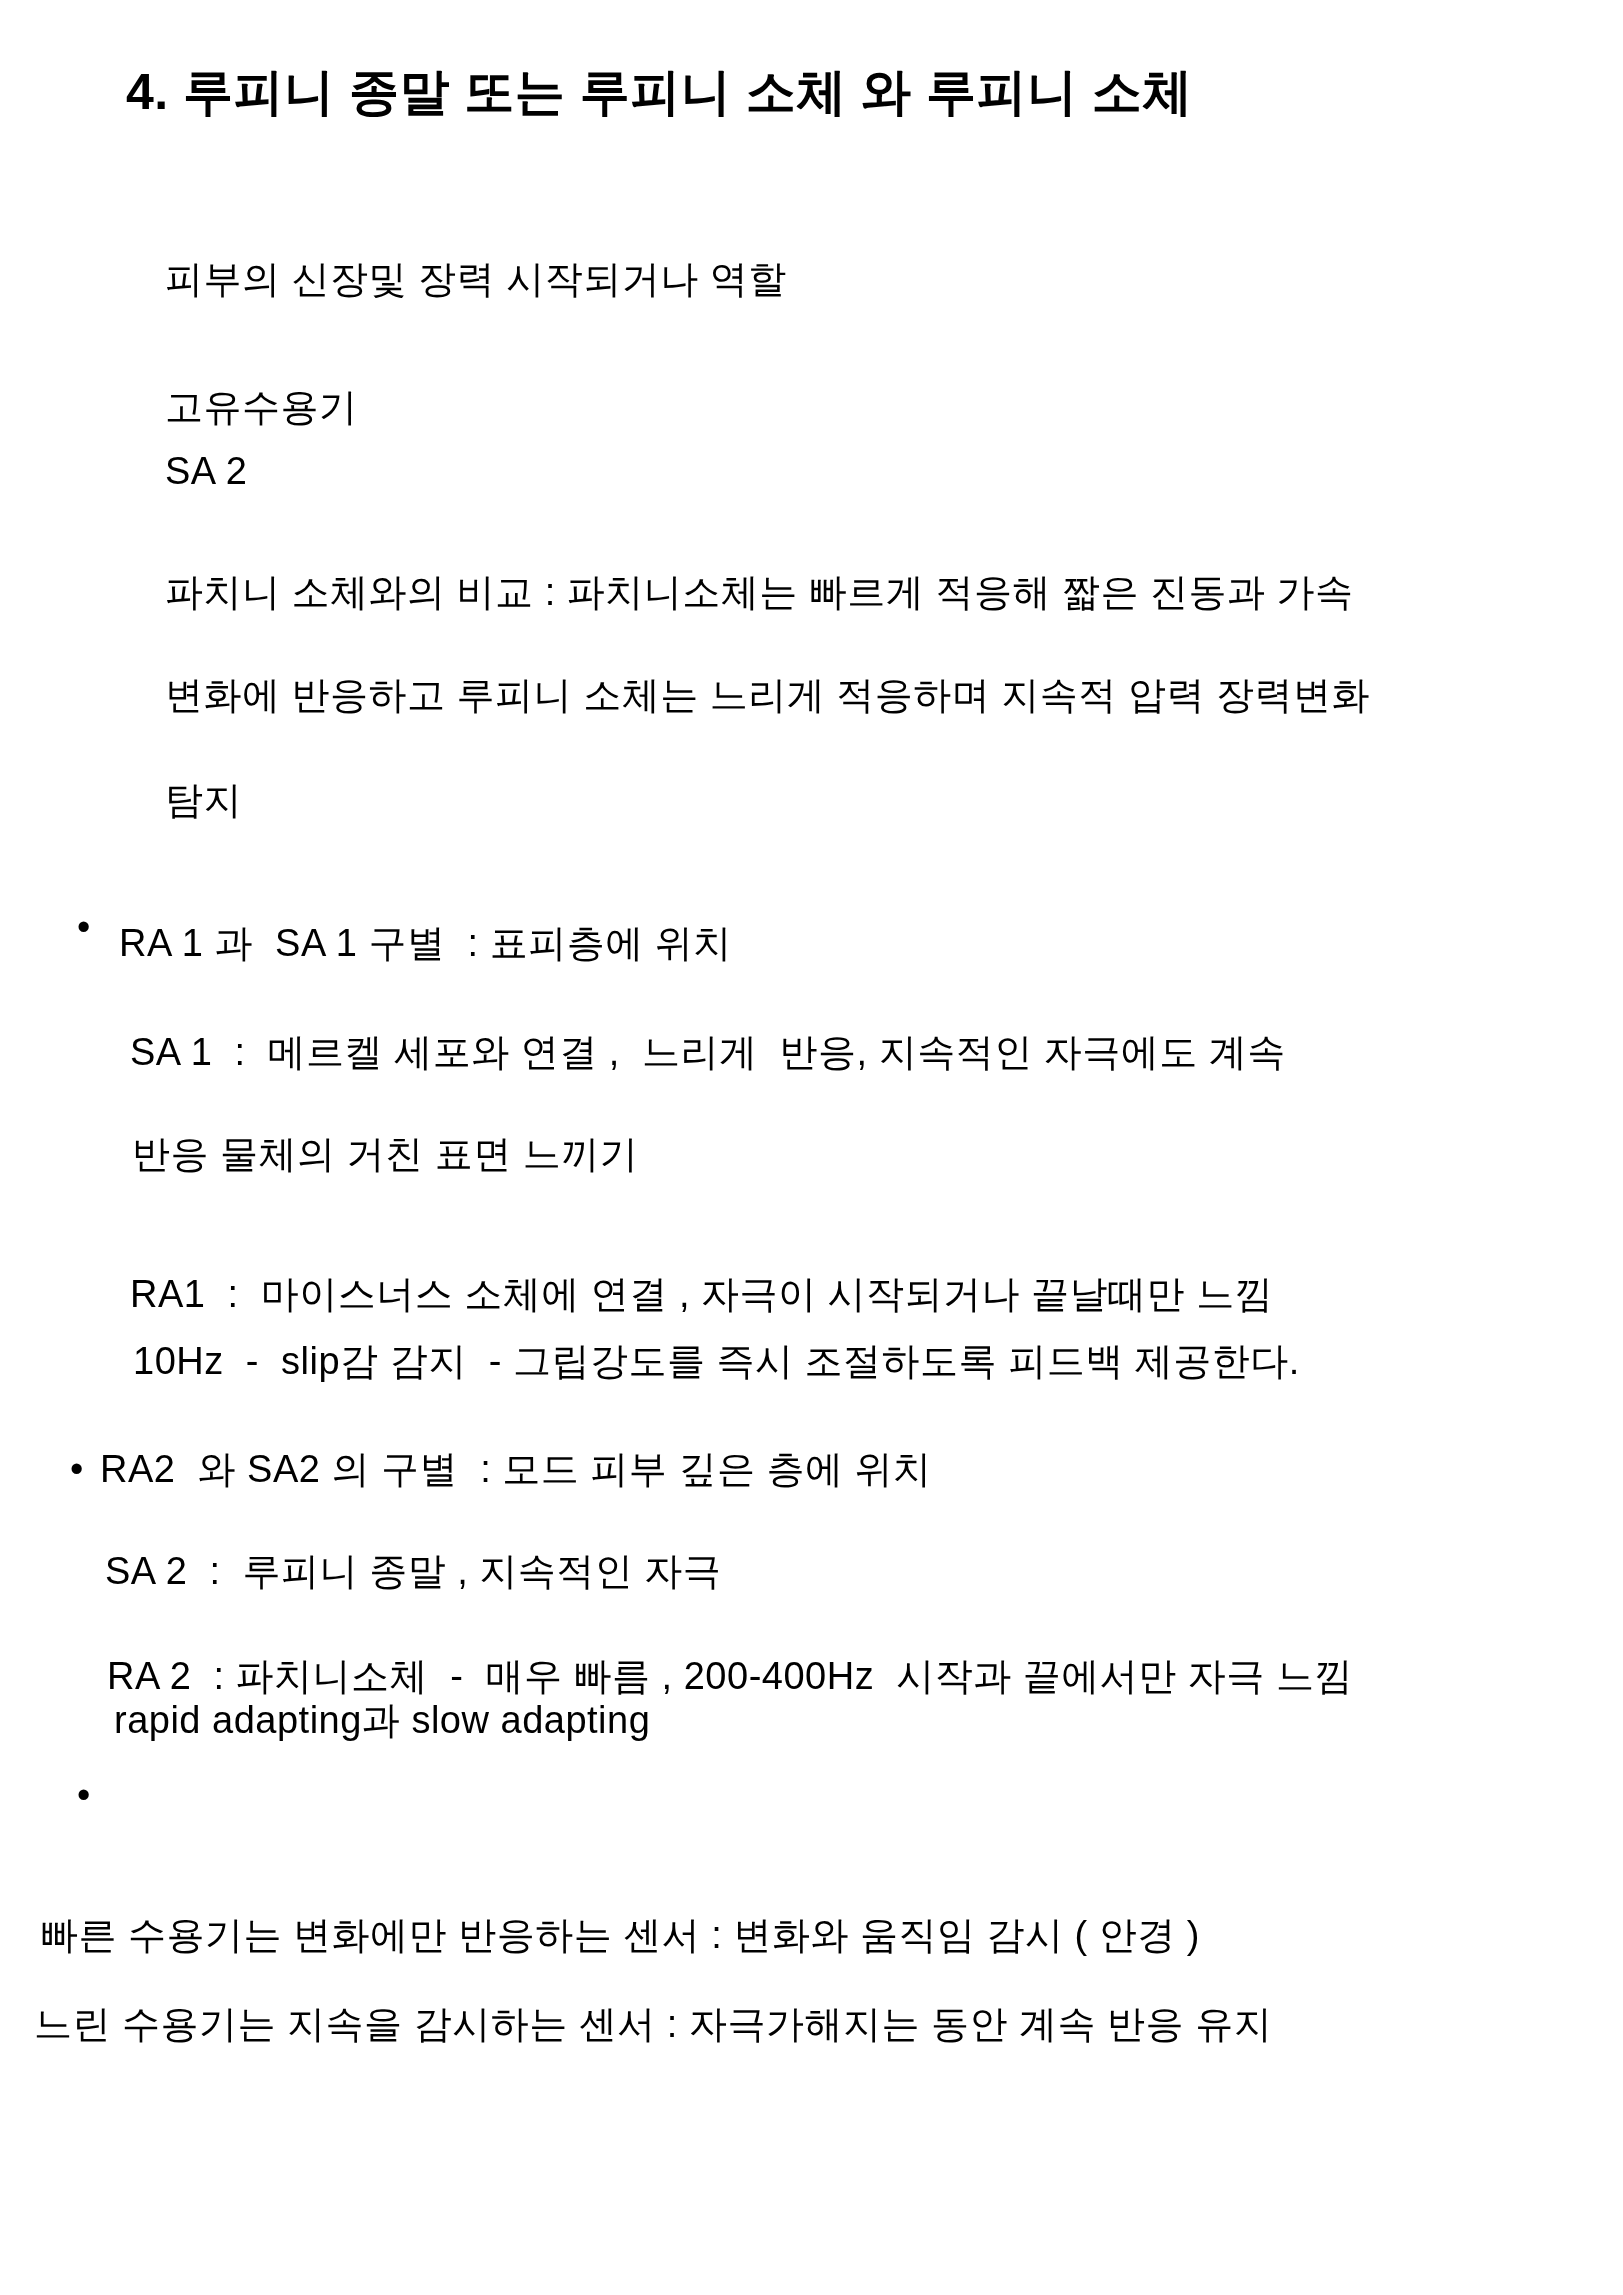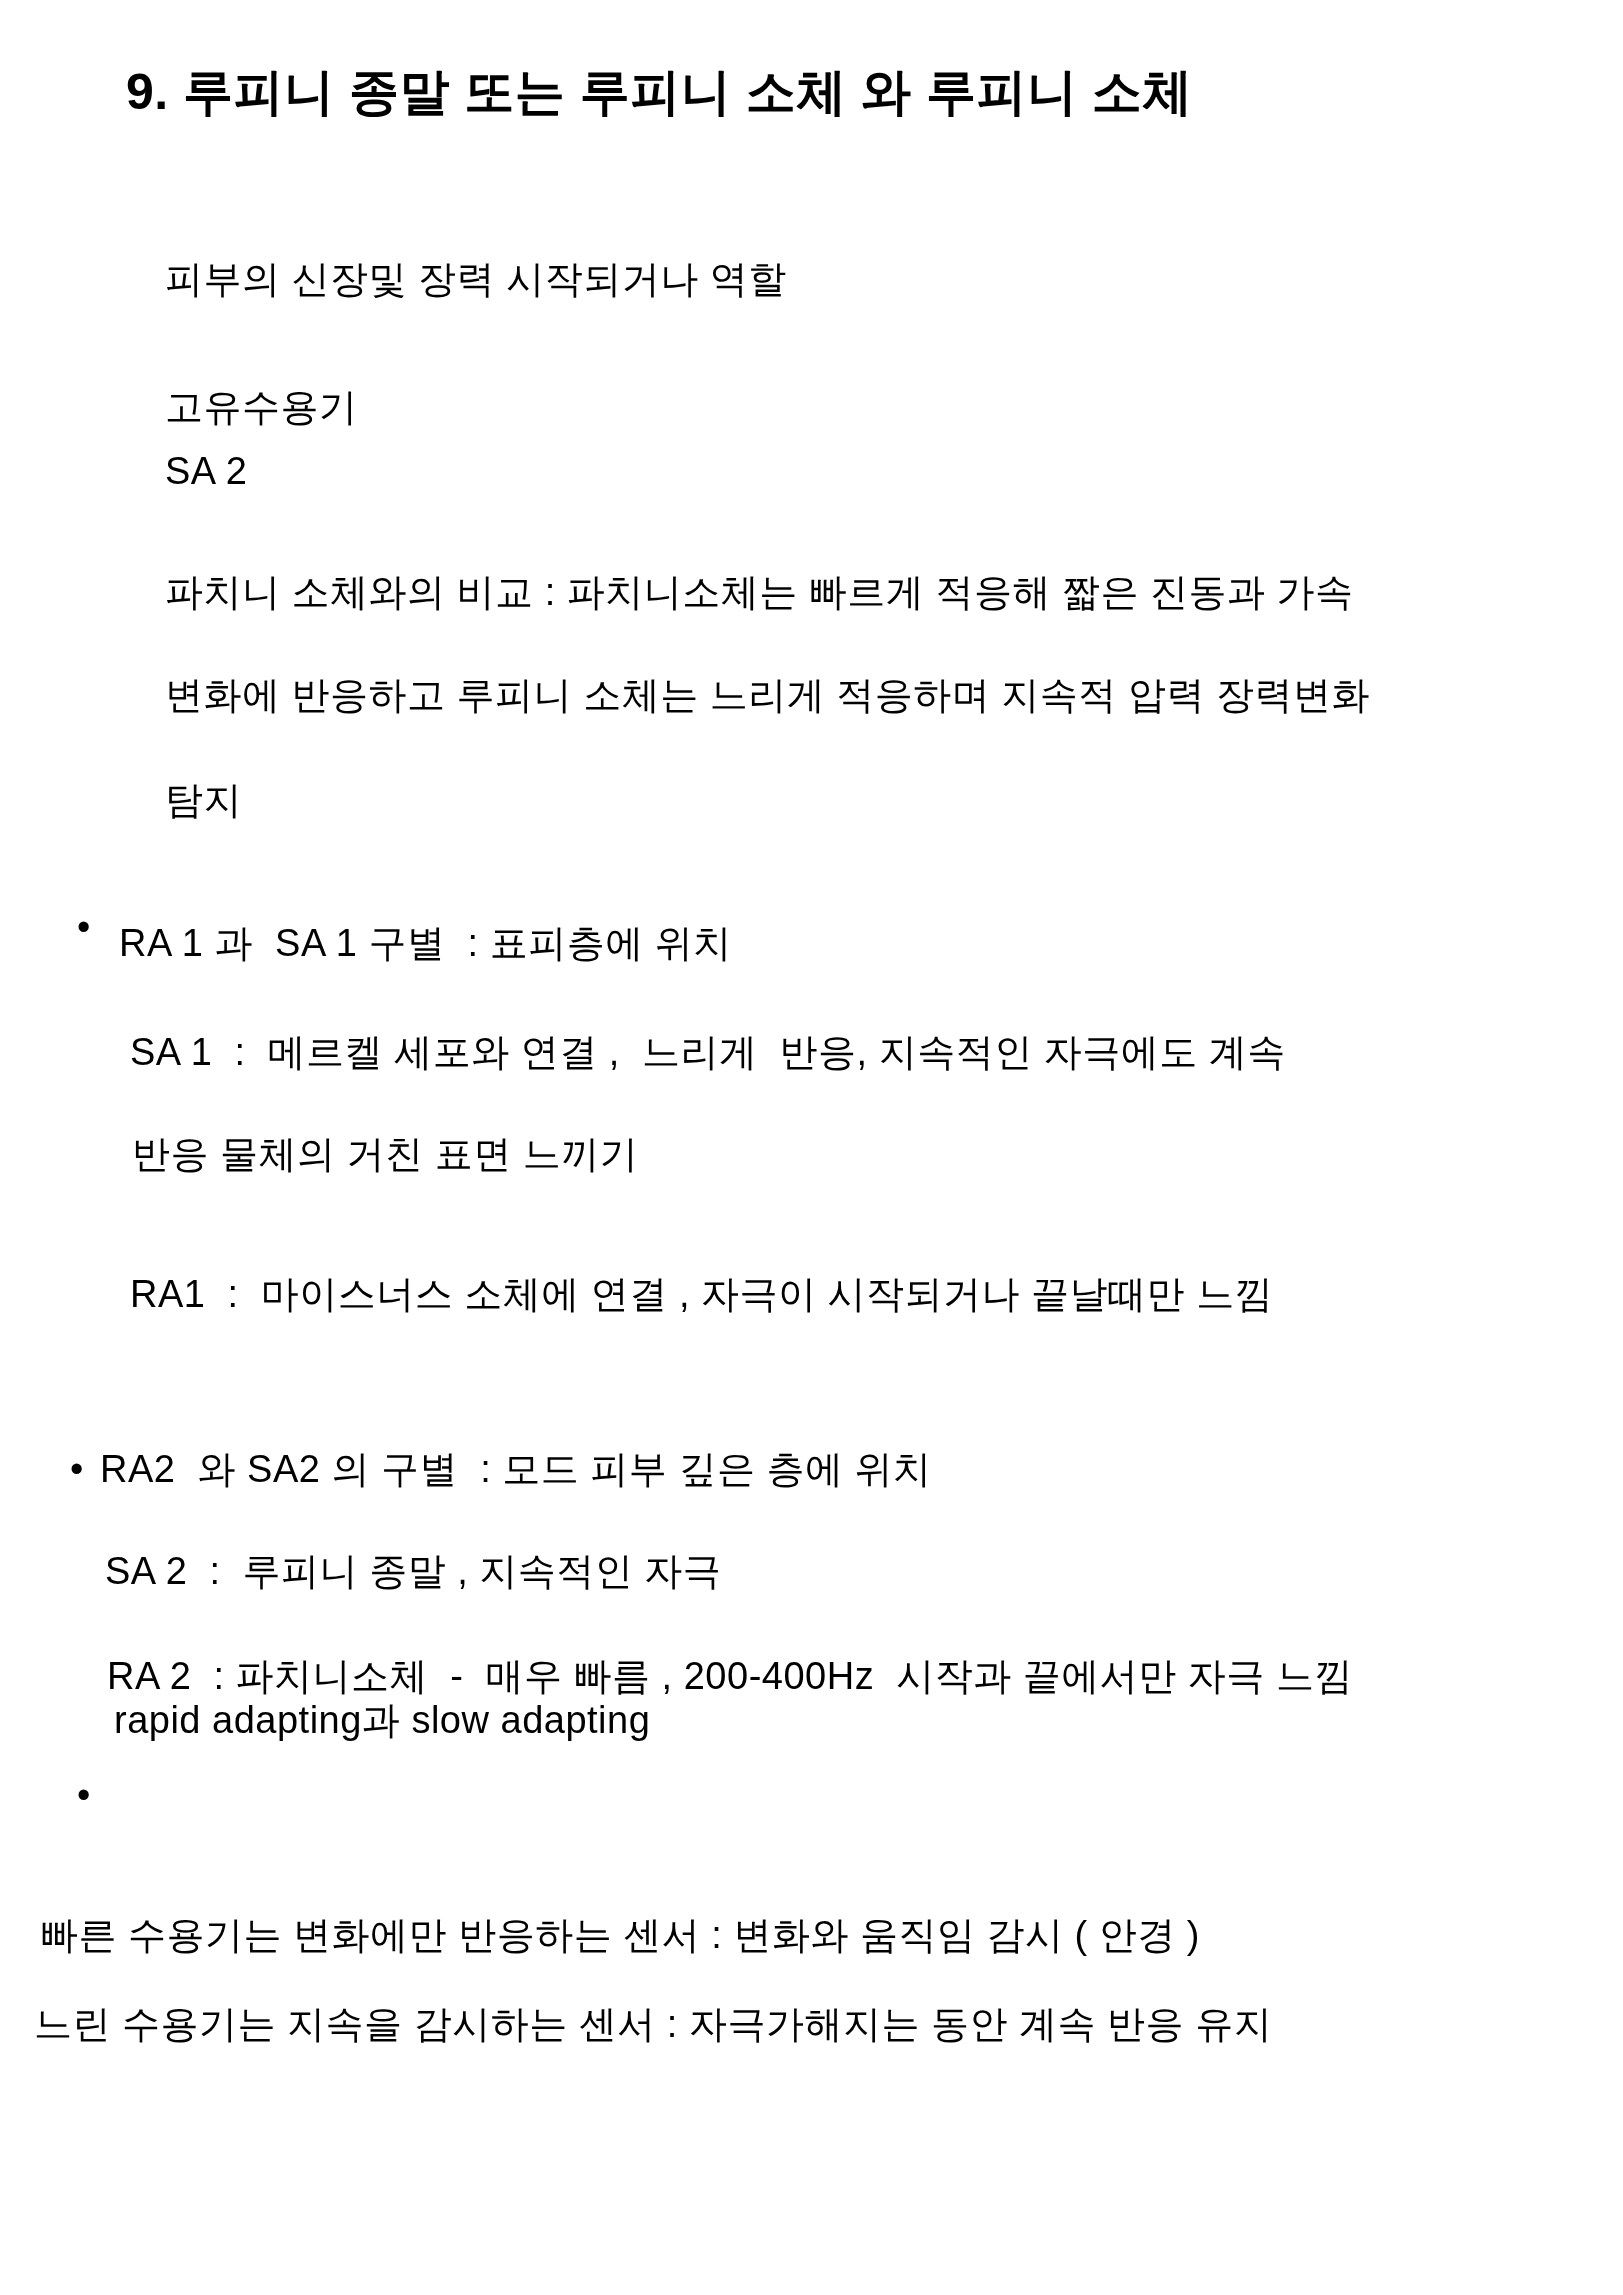--- a/index.html
+++ b/index.html
@@ -37,35 +37,36 @@
     font-size: 38px;
     line-height: 1;
     white-space: pre;
   }
 </style>
 </head>
 <body>
 
 <div class="page">
 
-  <div class="title" style="left:126px; top:67px;">9. 루피니 종말 또는 루피니 소체 와 루피니 소체</div>
+  <div class="title" style="left:126px; top:67px;">4. 루피니 종말 또는 루피니 소체 와 루피니 소체</div>
 
   <div class="line" style="left:165px; top:260px;">피부의 신장및 장력 시작되거나 역할</div>
   <div class="line" style="left:165px; top:348px;margin-top:40px;">고유수용기</div>
   <div class="line" style="left:165px; top:452px;">SA 2</div>
   <div class="line" style="left:165px; top:573px;">파치니 소체와의 비교 : 파치니소체는 빠르게 적응해 짧은 진동과 가속</div>
   <div class="line" style="left:165px; top:676px;">변화에 반응하고 루피니 소체는 느리게 적응하며 지속적 압력 장력변화</div>
   <div class="line" style="left:165px; top:781px;">탐지</div>
 
   <span class="marker" style="left:77px; top:908px;">•</span>
   <div class="line" style="left:119px; top:908px;margin-top:16px;">RA 1 과  SA 1 구별  : 표피층에 위치</div>
 
   <div class="line" style="left:130px; top:1033px;">SA 1  :  메르켈 세포와 연결 ,  느리게  반응, 지속적인 자극에도 계속</div>
   <div class="line" style="left:132px; top:1135px;">반응 물체의 거친 표면 느끼기</div>
   <div class="line" style="left:130px; top:1239px;margin-top:36px;">RA1  :  마이스너스 소체에 연결 , 자극이 시작되거나 끝날때만 느낌</div>
+  <div class="line" style="left:133px; top:1342px;">10Hz  -  slip감 감지  - 그립강도를 즉시 조절하도록 피드백 제공한다.</div>
 
   <span class="marker" style="left:70px; top:1450px;">•</span>
   <div class="line" style="left:100px; top:1450px;">RA2  와 SA2 의 구별  : 모드 피부 깊은 층에 위치</div>
 
   <div class="line" style="left:105px; top:1552px;">SA 2  :  루피니 종말 , 지속적인 자극</div>
   <div class="line" style="left:107px; top:1657px;">RA 2  : 파치니소체  -  매우 빠름 , 200-400Hz  시작과 끝에서만 자극 느낌</div>
 
   <span class="marker" style="left:77px; top:1776px;">•</span>
   <div class="line" style="left:114px; top:1701px;">rapid adapting과 slow adapting</div>
 

